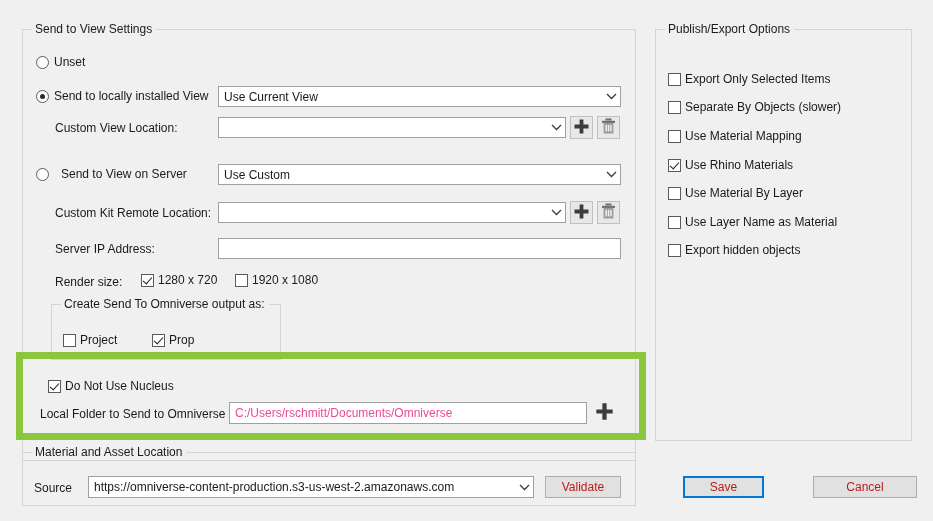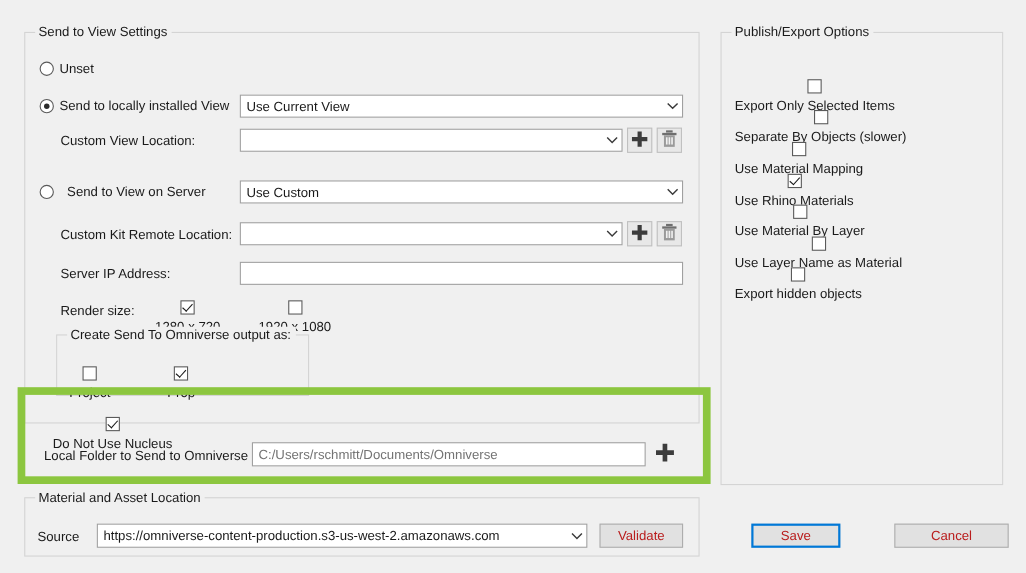--- a/index.html
+++ b/index.html
@@ -74,21 +74,20 @@
     background: #2b2b2b;
   }
 
   
   .cb-row {
     position: absolute;
     display: flex;
     align-items: center;
     gap: 4px;
     white-space: nowrap;
-    flex-direction: column;
   }
   .cb {
     width: 13px;
     height: 13px;
     border: 1px solid #5a5a5a;
     background: #ffffff;
     box-sizing: border-box;
     position: relative;
     flex: 0 0 auto;
   }
@@ -108,21 +107,21 @@
   
   .textbox {
     position: absolute;
     background: #ffffff;
     border: 1px solid #a0a0a0;
     box-sizing: border-box;
     display: flex;
     align-items: center;
     padding-left: 5px;
     font-size: 12px;
-    color: #737373;
+    color: #ec4899;
     overflow: hidden;
     white-space: nowrap;
   }
 
   
   .combo {
     position: absolute;
     background: #ffffff;
     border: 1px solid #a0a0a0;
     box-sizing: border-box;
@@ -180,21 +179,21 @@
     position: absolute;
     border: 7px solid #8cc63f;
     box-sizing: border-box;
     pointer-events: none;
     background: transparent;
   }
 </style>
 </head>
 <body>
 
-<div class="groupbox" style="left:22px; top:29px; width:614px; height:356px;">
+<div class="groupbox" style="left:22px; top:29px; width:614px; height:432px;">
   <span class="gb-title">Send to View Settings</span>
 </div>
 
 <div class="radio-row" style="left:36px; top:55px;">
   <span class="radio"></span>
   <span class="cb-label">Unset</span>
 </div>
 
 <div class="radio-row" style="left:36px; top:89px;">
   <span class="radio checked"></span>

